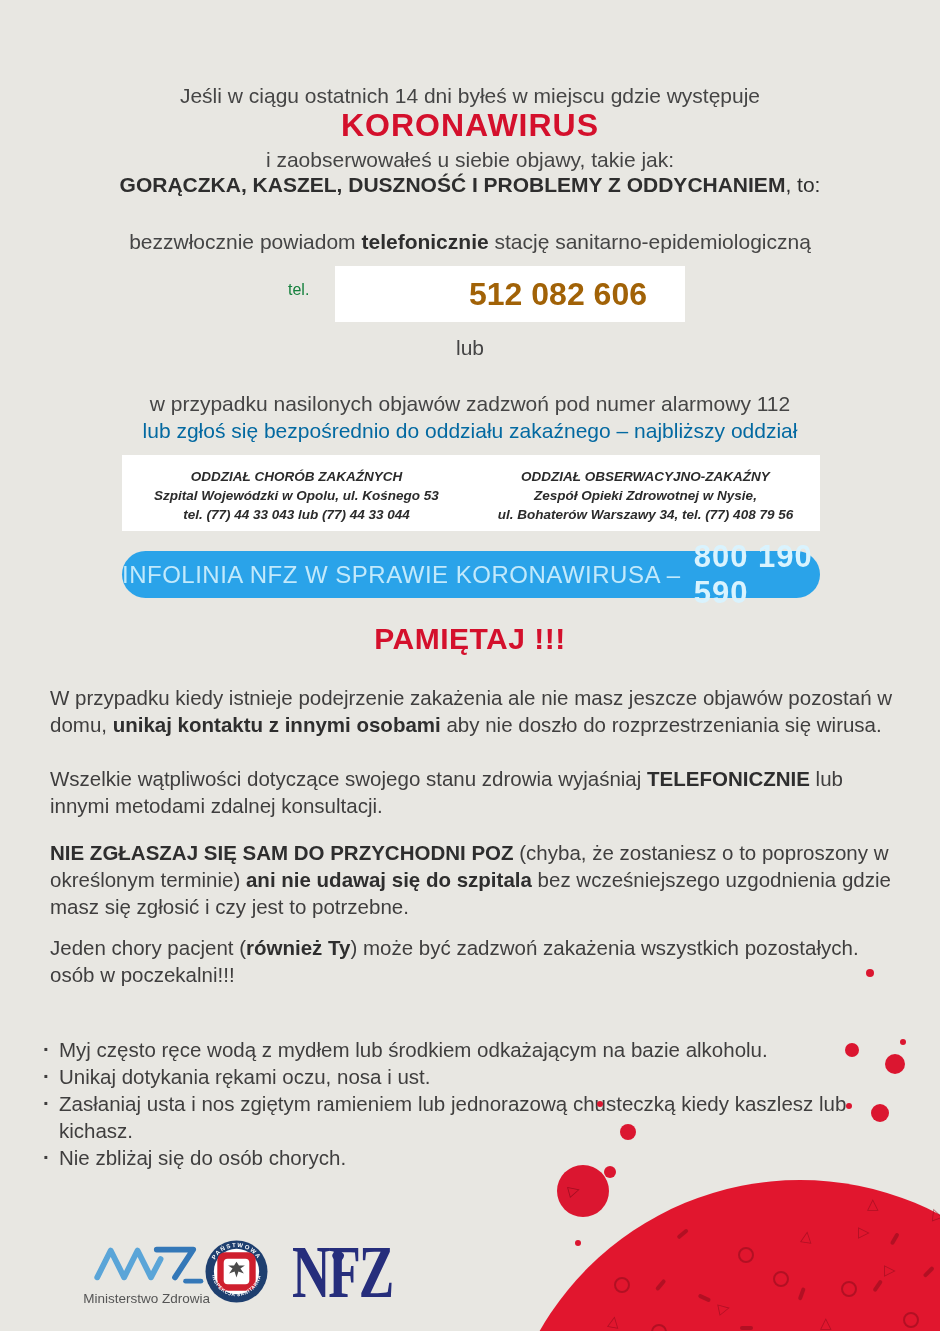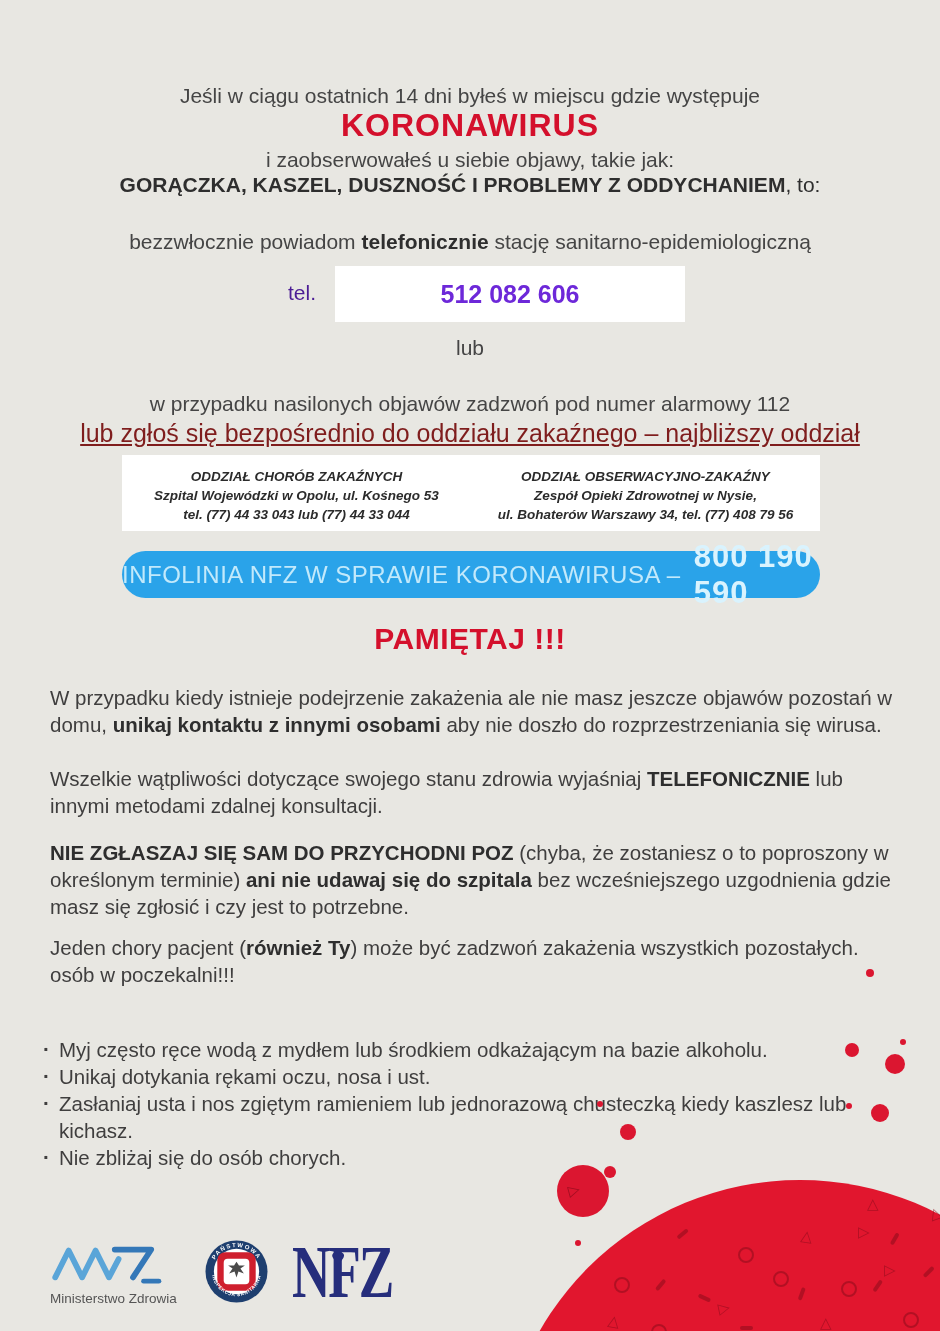--- a/index.html
+++ b/index.html
@@ -11,27 +11,27 @@
   
   .intro-line{top:84px;font-size:21px;color:#454545;}
   .title{top:107px;font-size:32px;font-weight:700;color:#d4102c;letter-spacing:1px;}
   .symptoms-intro{top:148px;font-size:21px;color:#454545;}
   .symptoms-line{top:173px;font-size:21px;color:#2e2e2e;}
   .symptoms-line .b{font-weight:700;}
   .notify-line{top:230px;font-size:21px;color:#454545;}
   .notify-line .b{font-weight:700;color:#2e2e2e;}
 
   
-  .tel-label{left:288px;top:281px;font-size:21px;color:#4c1d95;text-align:center;}
+  .tel-label{left:288px;top:281px;font-size:16px;color:#15803d;text-align:center;}
   .tel-box{left:335px;top:266px;width:350px;height:56px;background:#ffffff;}
-  .tel-number{display:block;width:100%;text-align:center;line-height:56px;font-size:25px;font-weight:700;color:#6d28d9;}
+  .tel-number{display:block;width:100%;text-align:center;line-height:56px;font-size:32px;font-weight:700;color:#a16207;margin-left:48px;}
   .or-label{top:336px;font-size:21px;color:#454545;}
 
   .emerg1{top:392px;font-size:21px;color:#454545;}
-  .emerg2{top:419px;font-size:25px;color:#7f1d1d;text-decoration:underline;}
+  .emerg2{top:419px;font-size:21px;color:#0369a1;}
 
   
   .wards-box{left:122px;top:455px;width:698px;height:76px;background:#ffffff;display:flex;font-style:italic;}
   .ward-col{flex:1;text-align:center;padding-top:12px;font-size:13.5px;font-weight:700;line-height:19px;color:#2b2b2b;}
 
   
   .infoline{left:122px;top:551px;width:698px;height:47px;background:#2aa3e9;border-radius:24px;
             display:flex;align-items:center;justify-content:center;}
   .infoline .label{font-size:24px;color:#c2e9fb;letter-spacing:.5px;white-space:pre;}
   .infoline .number{font-size:31px;font-weight:700;color:#d9f3fe;margin-left:6px;letter-spacing:1px;}
@@ -54,21 +54,21 @@
   .virus-circle{position:absolute;left:500px;top:1180px;width:600px;height:600px;border-radius:50%;background:#e1162e;}
   .dot{position:absolute;border-radius:50%;background:#db1630;}
   .ring{position:absolute;width:12px;height:12px;border:2.5px solid rgba(140,12,28,.55);border-radius:50%;}
   .tri{position:absolute;color:rgba(140,12,28,.6);font-size:15px;line-height:1;}
   .dash{position:absolute;width:13px;height:3.5px;background:rgba(140,12,28,.55);border-radius:2px;}
   .blob{position:absolute;left:557px;top:1165px;width:52px;height:52px;border-radius:50%;background:#db1630;}
   .blob-bump{position:absolute;left:604px;top:1166px;width:12px;height:12px;border-radius:50%;background:#db1630;}
   .blob-tri{position:absolute;left:568px;top:1181px;color:rgba(120,8,22,.6);font-size:15px;transform:rotate(-15deg);}
 
   
-  .mz-logo{left:50px;top:1238px;width:160px;text-align:left;}
+  .mz-logo{left:50px;top:1238px;width:160px;text-align:right;}
   .mz-label{font-size:13.5px;color:#555;margin-top:1px;}
   .sanepid-logo{left:205px;top:1240px;width:63px;height:63px;}
   .nfz-logo{left:292px;top:1241px;width:150px;height:62px;}
   .nfz-text{font-family:"Liberation Serif","DejaVu Serif",serif;font-weight:700;font-size:74px;line-height:62px;
             color:#262e7c;letter-spacing:-3px;transform:scaleX(.72);transform-origin:left center;}
   .nfz-heart{position:absolute;left:39px;top:3px;font-size:24px;color:#262e7c;}
 </style>
 </head>
 <body>
 

